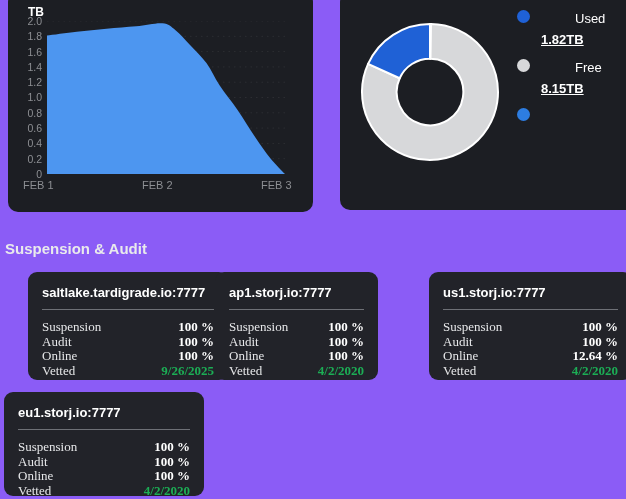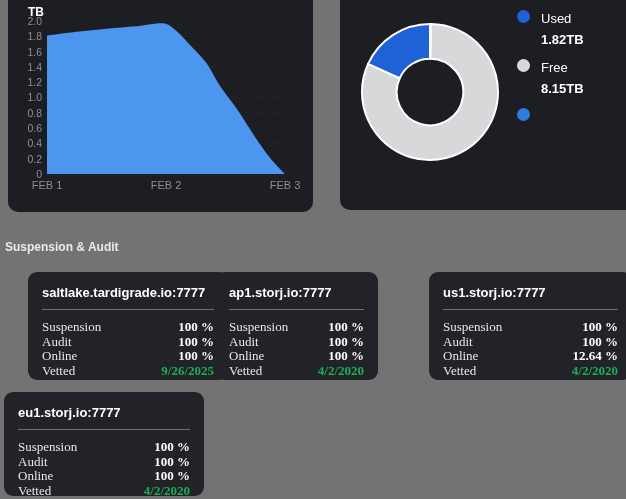--- a/index.html
+++ b/index.html
@@ -1,53 +1,53 @@
 <!DOCTYPE html>
 <html><head>
 <meta charset="utf-8">
 <style>
   * { margin:0; padding:0; box-sizing:border-box; }
   html,body { background:#131418; }
   .page {
     position:relative; width:626px; height:499px; overflow:hidden;
-    background:#737373;
+    background:#8b5cf6;
     font-family:"Liberation Sans", sans-serif;
     color:#fff;
   }
   .card { position:absolute; background:#1C1E23; border-radius:10px; }
 
   
   .chart-card { left:8px; top:-8px; width:305px; height:220px; }
   .tb-label { position:absolute; left:20px; top:13px; font-size:12px; font-weight:bold; color:#fff; }
   .y-ticks {
     position:absolute; left:4px; top:22px; width:30px; height:167px;
     display:flex; flex-direction:column; justify-content:space-between;
     font-size:10.5px; color:#8D8F93; text-align:right;
   }
   .y-ticks span { display:block; line-height:14px; }
   .plot-svg { position:absolute; left:39px; top:29px; }
   .x-ticks {
     position:absolute; left:15px; top:187px; width:286px;
     display:flex; justify-content:space-between;
     font-size:11px; color:#8D8F93;
   }
-  .x-ticks span { width:48px; text-align:center; }
+  .x-ticks span { width:48px; }
 
   
   .donut-card { left:340px; top:-8px; width:298px; height:218px; }
   .donut-svg { position:absolute; left:20px; top:30px; }
   .legend { position:absolute; left:177px; top:17px; }
   .legend-item { display:flex; align-items:flex-start; margin-bottom:11px; }
   .legend-dot { width:13px; height:13px; border-radius:50%; flex-shrink:0; margin-top:1px; background:#888; }
   .legend-texts { margin-left:11px; }
-  .legend-label { font-size:13px; color:#fff; line-height:15px; }
-  .legend-value { font-size:13px; font-weight:bold; color:#fff; margin-top:5px; line-height:15px; }
+  .legend-label { font-size:13px; color:#fff; line-height:15px;margin-left:34px; }
+  .legend-value { font-size:13px; font-weight:bold; color:#fff; margin-top:5px; line-height:15px;text-decoration:underline; }
 
   
-  .section-title { position:absolute; left:5px; top:240px; font-size:12px; font-weight:600; color:#E9EAEC; }
+  .section-title { position:absolute; left:5px; top:240px; font-size:15px; font-weight:600; color:#E9EAEC; }
   .sat-card {
     position:absolute; background:#222329; border-radius:9px;
     padding:10px 14px 12px 14px; height:108px;
   }
   .sat-title { font-size:13px; font-weight:bold; color:#fff; padding-top:3px; margin-bottom:9px; }
   .sat-divider { border:none; border-top:1px solid #6E7076; margin:0 0 10px 0; }
   .sat-row { display:flex; justify-content:space-between; font-size:13px; line-height:14.7px;font-family:Liberation Serif, serif; }
   .sat-row .lbl { color:#E6E7E9; font-weight:normal; }
   .sat-row .val { color:#fff; font-weight:bold; }
   .sat-card-1 { left:4px;   top:272px; width:200px;margin-left:24px; }

